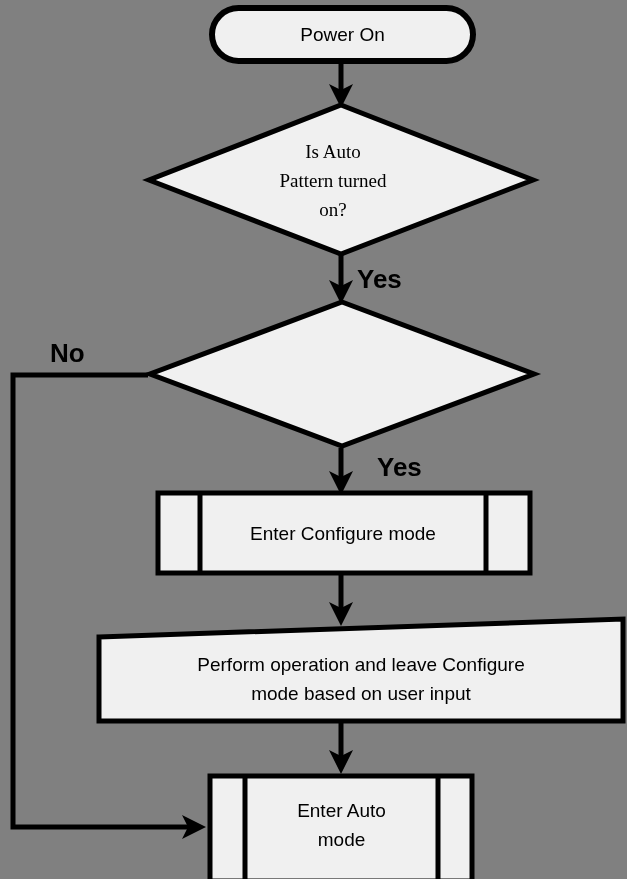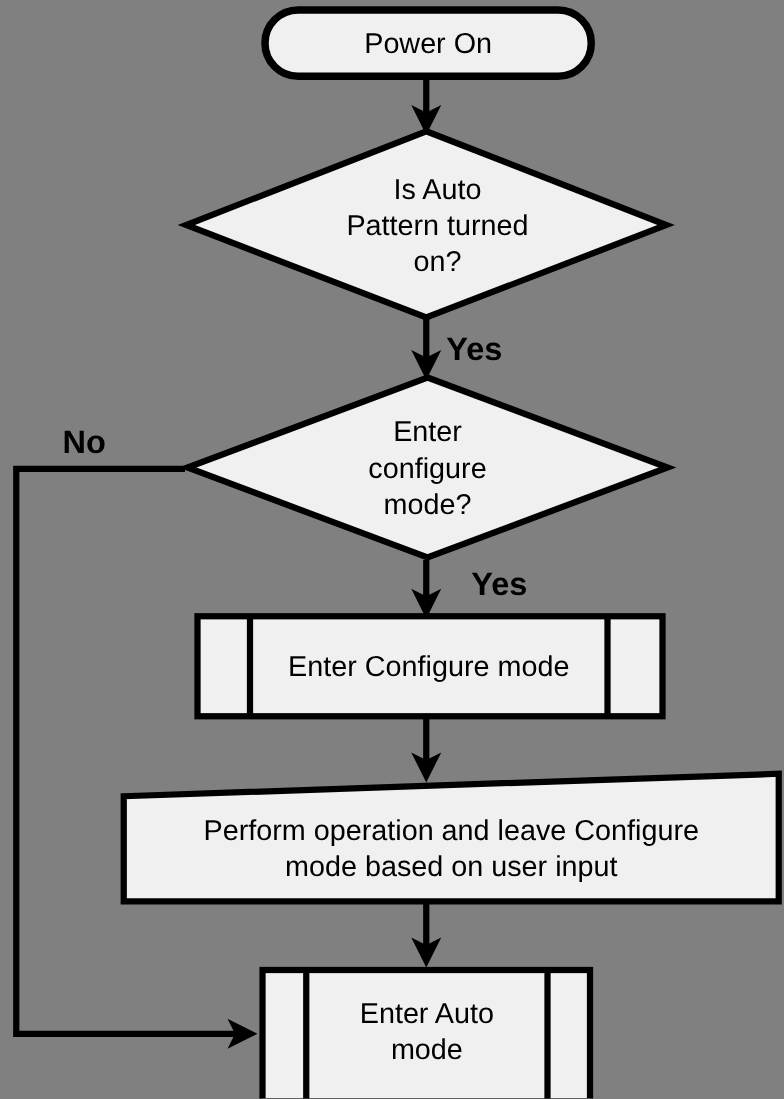--- a/index.html
+++ b/index.html
@@ -26,21 +26,21 @@
   .shape-fill { fill: #f0f0f0; stroke: #000000; stroke-width: 5; }
   .shape-fill-round { fill: #f0f0f0; stroke: #000000; stroke-width: 6; }
   .inner-bar { fill: none; stroke: #000000; stroke-width: 5; }
   .conn { fill: none; stroke: #000000; stroke-width: 5; stroke-linecap: butt; stroke-linejoin: miter; }
   .arrow-head { fill: #000000; stroke: none; }
   .node-text {
     position: absolute;
     text-align: center;
     color: #000000;
     font-family: "Liberation Sans", sans-serif;
-    font-size: 23px;
+    font-size: 19px;
     line-height: 29px;
     white-space: pre-line;
     pointer-events: none;
   }
   .edge-label {
     position: absolute;
     color: #000000;
     font-family: "Liberation Sans", sans-serif;
     font-size: 26px;
     font-weight: bold;
@@ -102,27 +102,24 @@
     <g>
       <rect class="shape-fill" x="210" y="776" width="262" height="105"></rect>
       <path class="inner-bar" d="M245,776 L245,881"></path>
       <path class="inner-bar" d="M438,776 L438,881"></path>
     </g>
 
   </svg>
 
   <div class="node-text" style="left:212px; top:20px; width:261px;">Power On</div>
 
-  <div class="node-text" style="left:210px; top:137px; width:280px;">Is Auto
+  <div class="node-text" style="left:193px; top:137px; width:280px;font-family:Liberation Serif, serif;">Is Auto
 Pattern turned
 on?</div>
 
-  <div class="node-text" style="left:202px; top:331px; width:280px;">Enter
-configure
-mode?</div>
 
   <div class="node-text" style="left:104px; top:650px; width:514px;">Perform operation and leave Configure
 mode based on user input</div>
 
   <div class="node-text" style="left:201px; top:519px; width:284px;">Enter Configure mode</div>
 
   <div class="node-text" style="left:245px; top:796px; width:193px;">Enter Auto
 mode</div>
 
   <div class="edge-label" style="left:357px; top:267px;">Yes</div>

